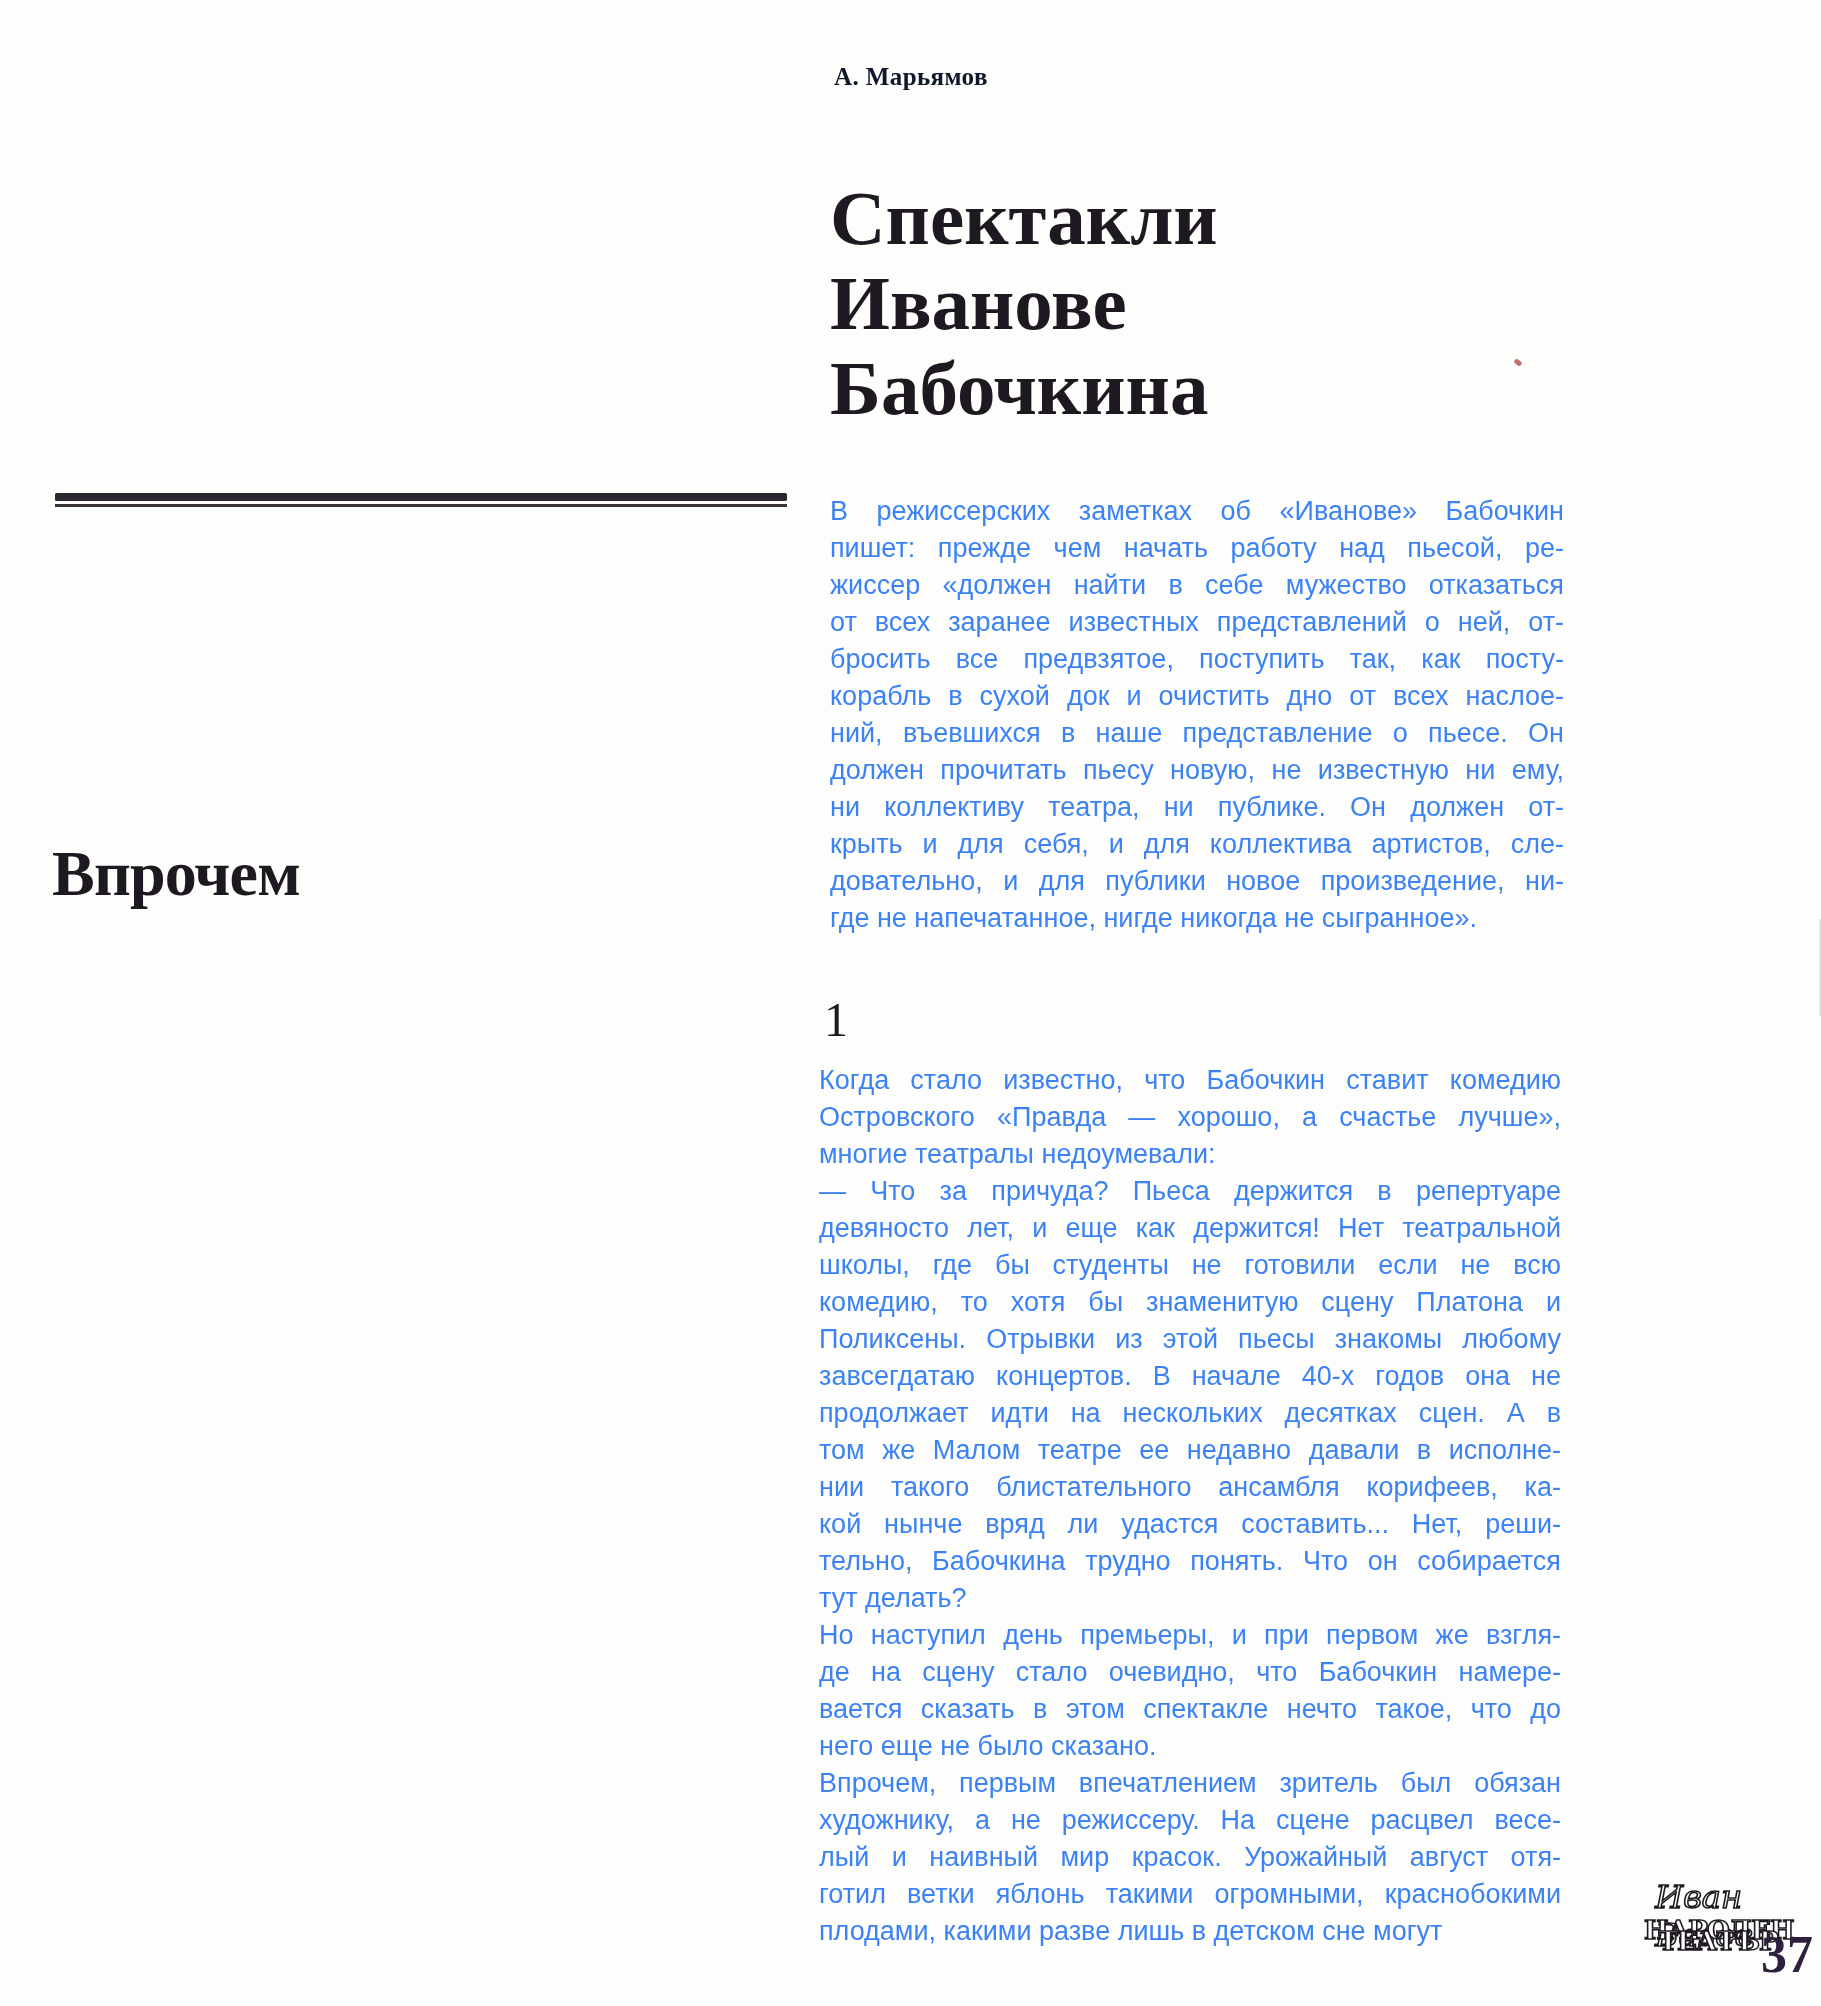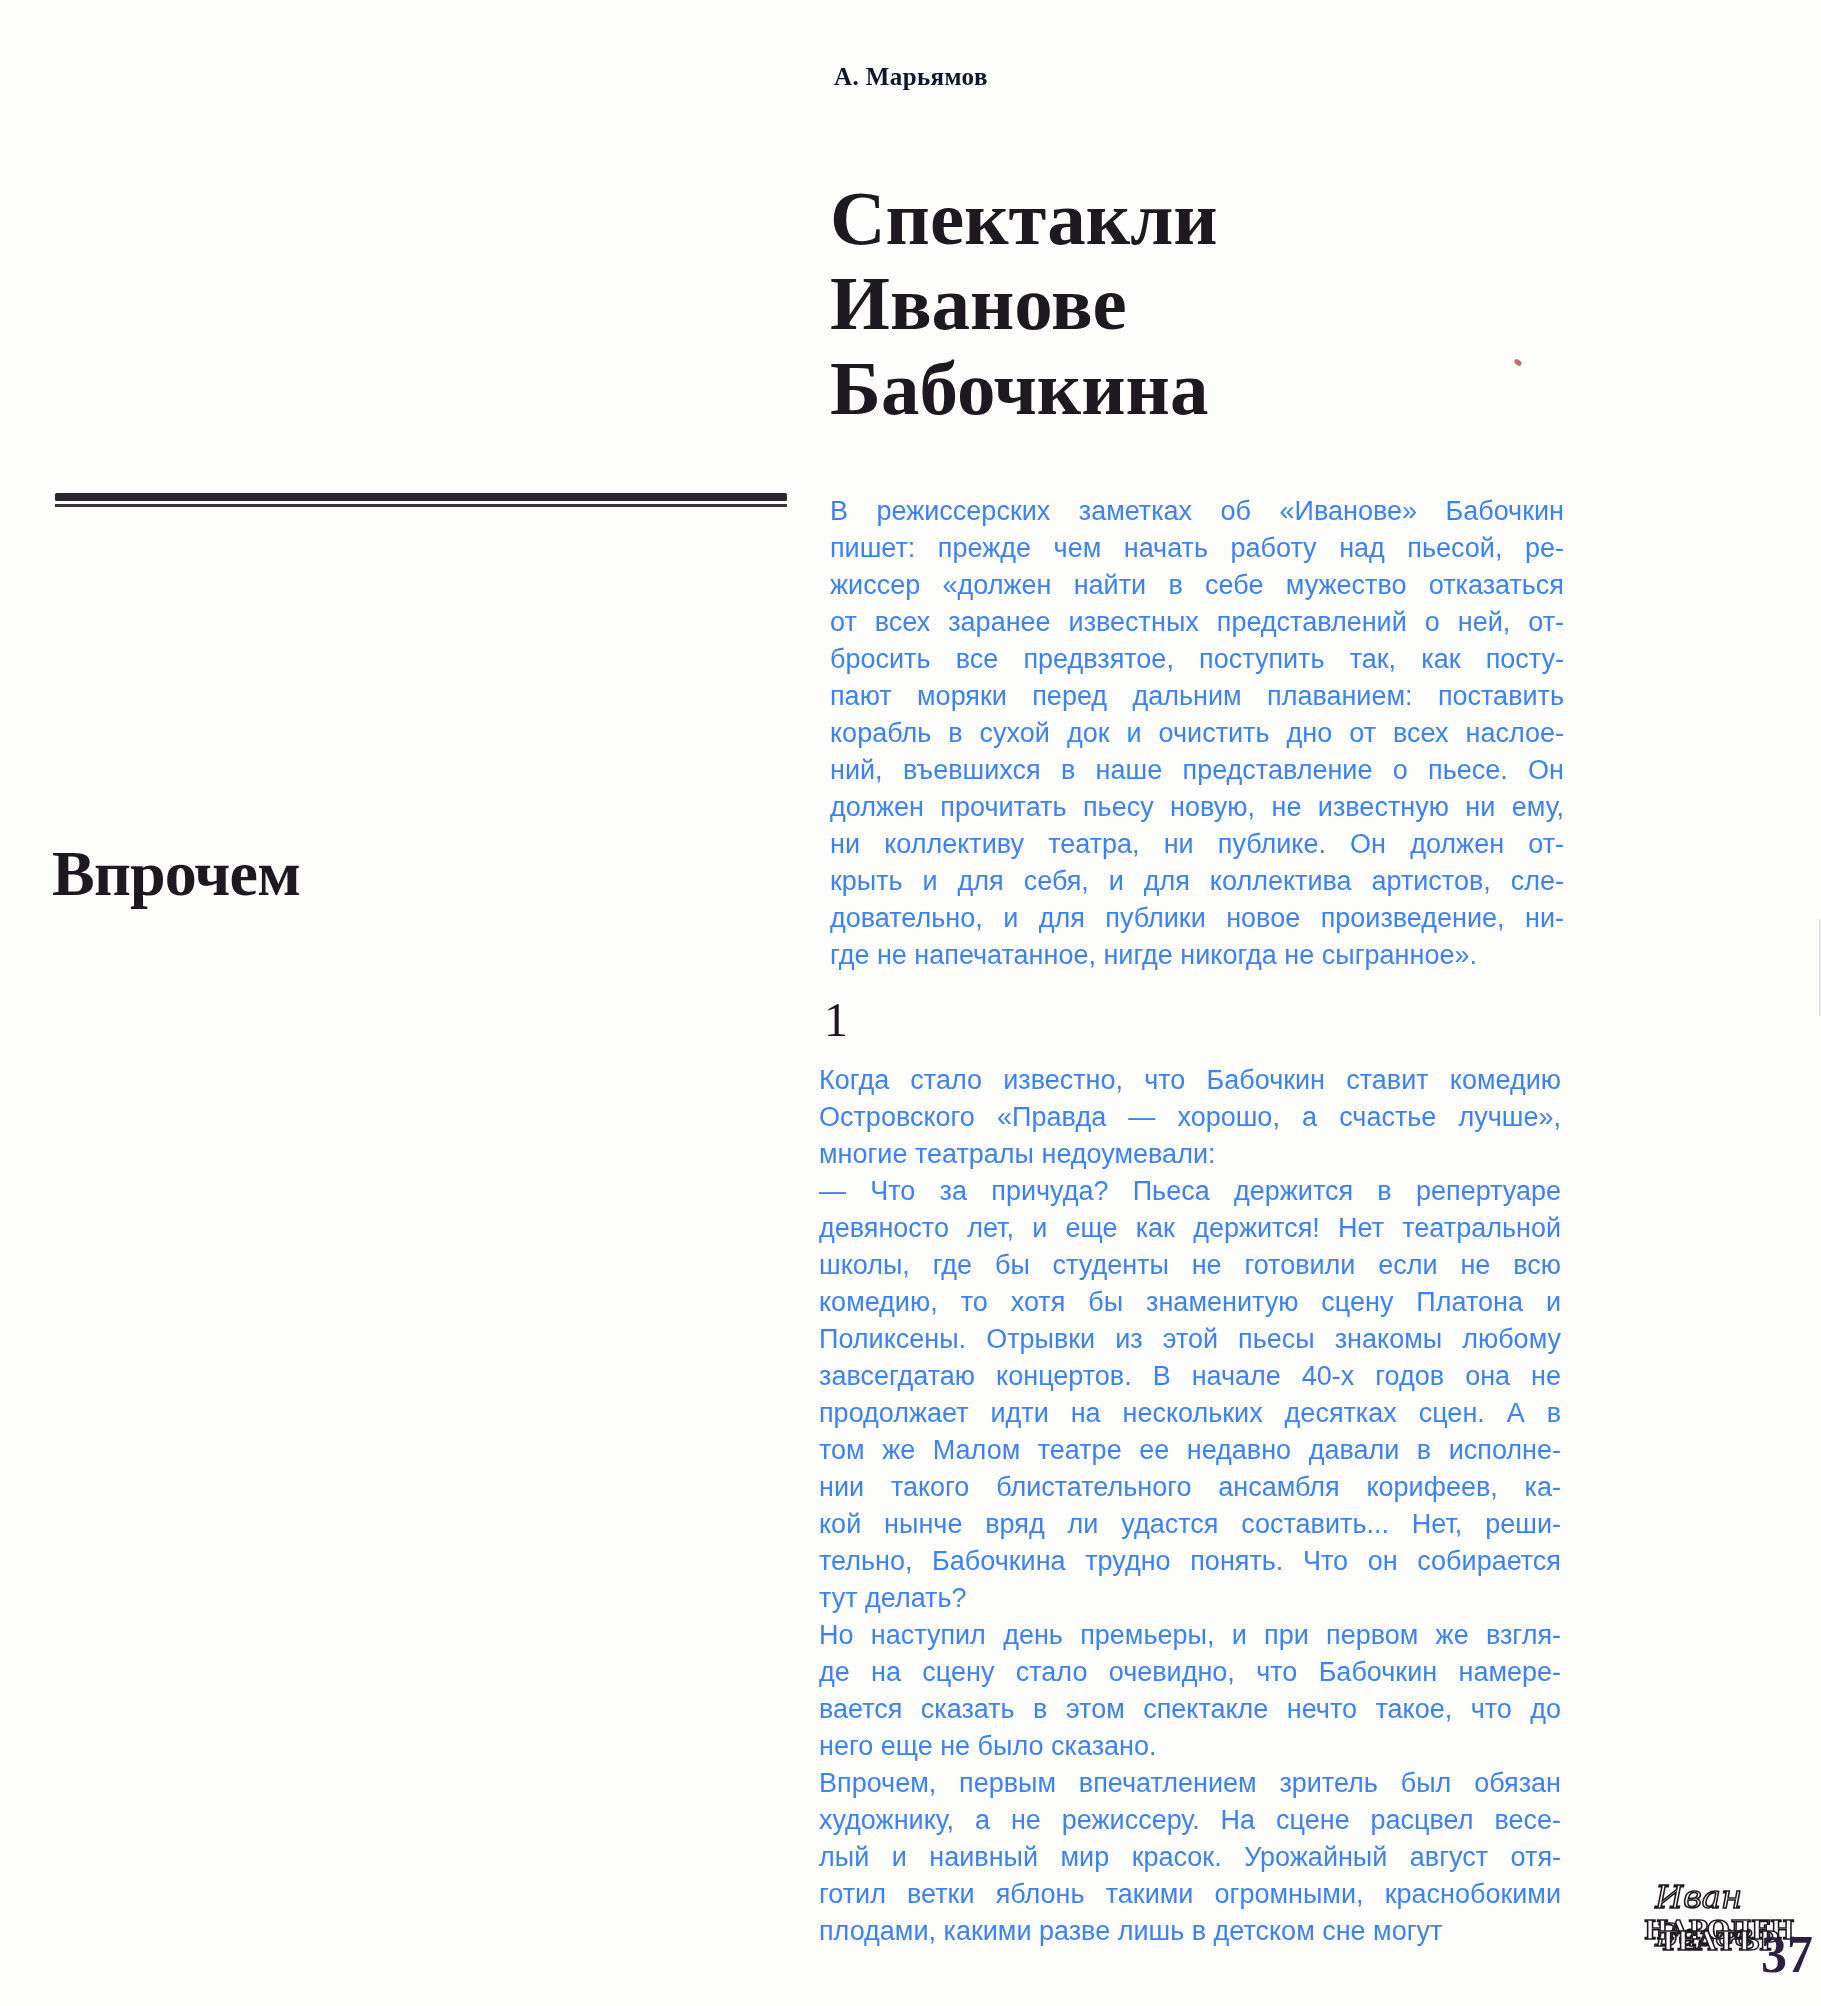--- a/index.html
+++ b/index.html
@@ -96,21 +96,20 @@
   <span>Иванове</span>
   <span>Бабочкина</span>
 </h1>
 
 <div class="body lead" id="lead">
     <span class="line">В режиссерских заметках об «Иванове» Бабочкин</span>
     <span class="line">пишет: прежде чем начать работу над пьесой, ре-</span>
     <span class="line">жиссер «должен найти в себе мужество отказаться</span>
     <span class="line">от всех заранее известных представлений о ней, от-</span>
     <span class="line">бросить все предвзятое, поступить так, как посту-</span>
-    <span class="line">пают моряки перед дальним плаванием: поставить</span>
     <span class="line">корабль в сухой док и очистить дно от всех наслое-</span>
     <span class="line">ний, въевшихся в наше представление о пьесе. Он</span>
     <span class="line">должен прочитать пьесу новую, не известную ни ему,</span>
     <span class="line">ни коллективу театра, ни публике. Он должен от-</span>
     <span class="line">крыть и для себя, и для коллектива артистов, сле-</span>
     <span class="line">довательно, и для публики новое произведение, ни-</span>
     <span class="line last">где не напечатанное, нигде никогда не сыгранное».</span>
   </div>
 
 <div class="chapter-num">1</div>

